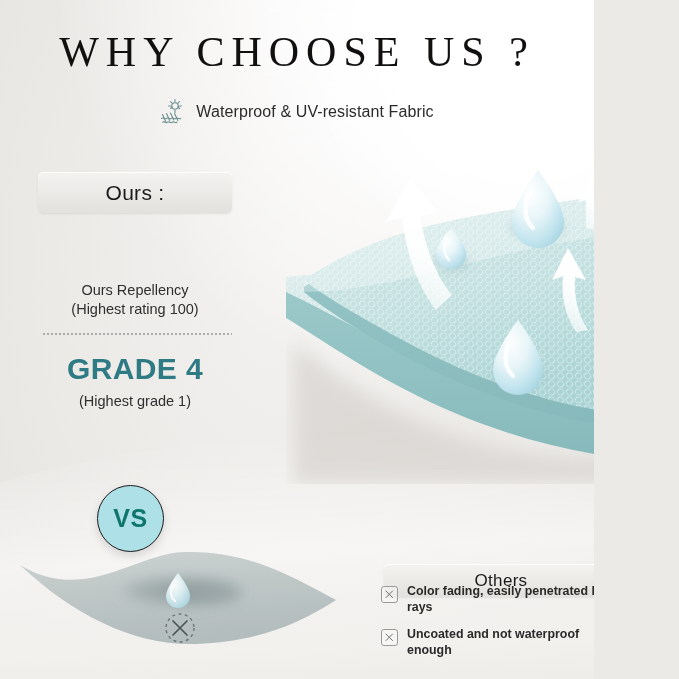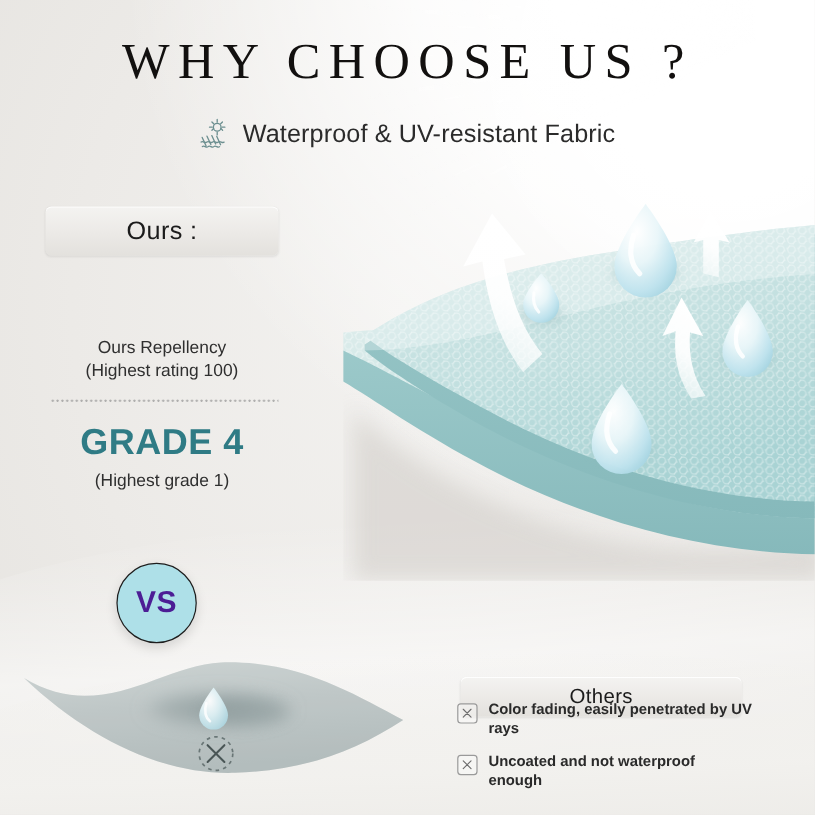--- a/index.html
+++ b/index.html
@@ -2,21 +2,21 @@
 <html><head>
 <meta charset="utf-8">
 <style>
   html,body{margin:0;padding:0;}
   body{
     width:679px;height:679px;overflow:hidden;
     font-family:"Liberation Sans", sans-serif;
     background:#eceae7;
   }
   #stage{
-    position:relative;width:679px;height:679px;overflow:hidden;
+    position:relative;width:594px;height:679px;overflow:hidden;
     background:
       radial-gradient(circle at 86% -6%, #ffffff 0%, #ffffff 14%, rgba(255,255,255,0.85) 26%, rgba(255,255,255,0.0) 52%),
       radial-gradient(ellipse at 50% 38%, #f3f2f0 0%, #eceae7 58%, #e6e4e0 100%);
   }
   
   .rays{position:absolute;top:-250px;right:-230px;width:560px;height:560px;pointer-events:none;opacity:.95;}
   .rays .ray{
     position:absolute;left:50%;top:50%;width:2px;height:330px;
     background:linear-gradient(to bottom, rgba(255,255,255,.95), rgba(255,255,255,0));
     transform-origin:0 0;
@@ -42,21 +42,21 @@
   
   .title{
     position:absolute;left:0;right:0;top:28px;text-align:center;
     font-family:"Liberation Serif", serif;
     font-size:42px;letter-spacing:7px;color:#12100f;white-space:nowrap;
   }
   .subrow{
     position:absolute;left:0;right:0;top:98px;
     display:flex;align-items:center;justify-content:center;gap:10px;
   }
-  .sub-txt{font-size:21px;color:#2b2b2b;letter-spacing:.1px;}
+  .sub-txt{font-size:16px;color:#2b2b2b;letter-spacing:.1px;}
   .sun-water-icon{width:26px;height:28px;display:block;}
   
   .pill{
     position:absolute;border-radius:5px;
     background:linear-gradient(180deg,#f4f3f1 0%,#eceae7 52%,#e3e1dd 100%);
     box-shadow:0 1px 2px rgba(0,0,0,.08), inset 0 1px 0 rgba(255,255,255,.9);
     display:flex;align-items:center;justify-content:center;
   }
   #ours-pill{left:38px;top:172px;width:194px;height:41px;}
   #others-pill{left:384px;top:535px;width:234px;height:33px;margin-top:29px;}
@@ -71,24 +71,24 @@
   #rating-caption{top:281px;}
   #grade-value{top:352px;}
   #grade-caption{top:392px;}
   .dotline{
     position:absolute;left:42px;top:333px;width:190px;height:2px;
     background-image:radial-gradient(circle, rgba(150,150,150,.75) 0.8px, rgba(0,0,0,0) 1.1px);
     background-size:4px 2px;background-repeat:repeat-x;
   }
   
   #vs-badge{
-    position:absolute;left:97px;top:469px;width:65px;height:65px;border-radius:50%;
+    position:absolute;left:97px;top:485px;width:65px;height:65px;border-radius:50%;
     background:#aee0e8;border:1.6px solid #1d1d1d;
     display:flex;align-items:center;justify-content:center;
-    font-size:25px;font-weight:bold;color:#4c1d95;letter-spacing:.5px;
+    font-size:25px;font-weight:bold;color:#0f766e;letter-spacing:.5px;
     box-shadow:0 4px 10px rgba(0,0,0,.13);
   }
   
   .bullet{position:absolute;display:flex;gap:9px;align-items:flex-start;width:246px;font-weight:bold;}
   #bullet-0{left:381px;top:584px;}
   #bullet-1{left:381px;top:627px;}
   .xbox{
     flex:0 0 auto;width:15px;height:15px;border:1px solid #9a9a9a;border-radius:3px;
     margin-top:2px;background:rgba(255,255,255,.35);
   }

